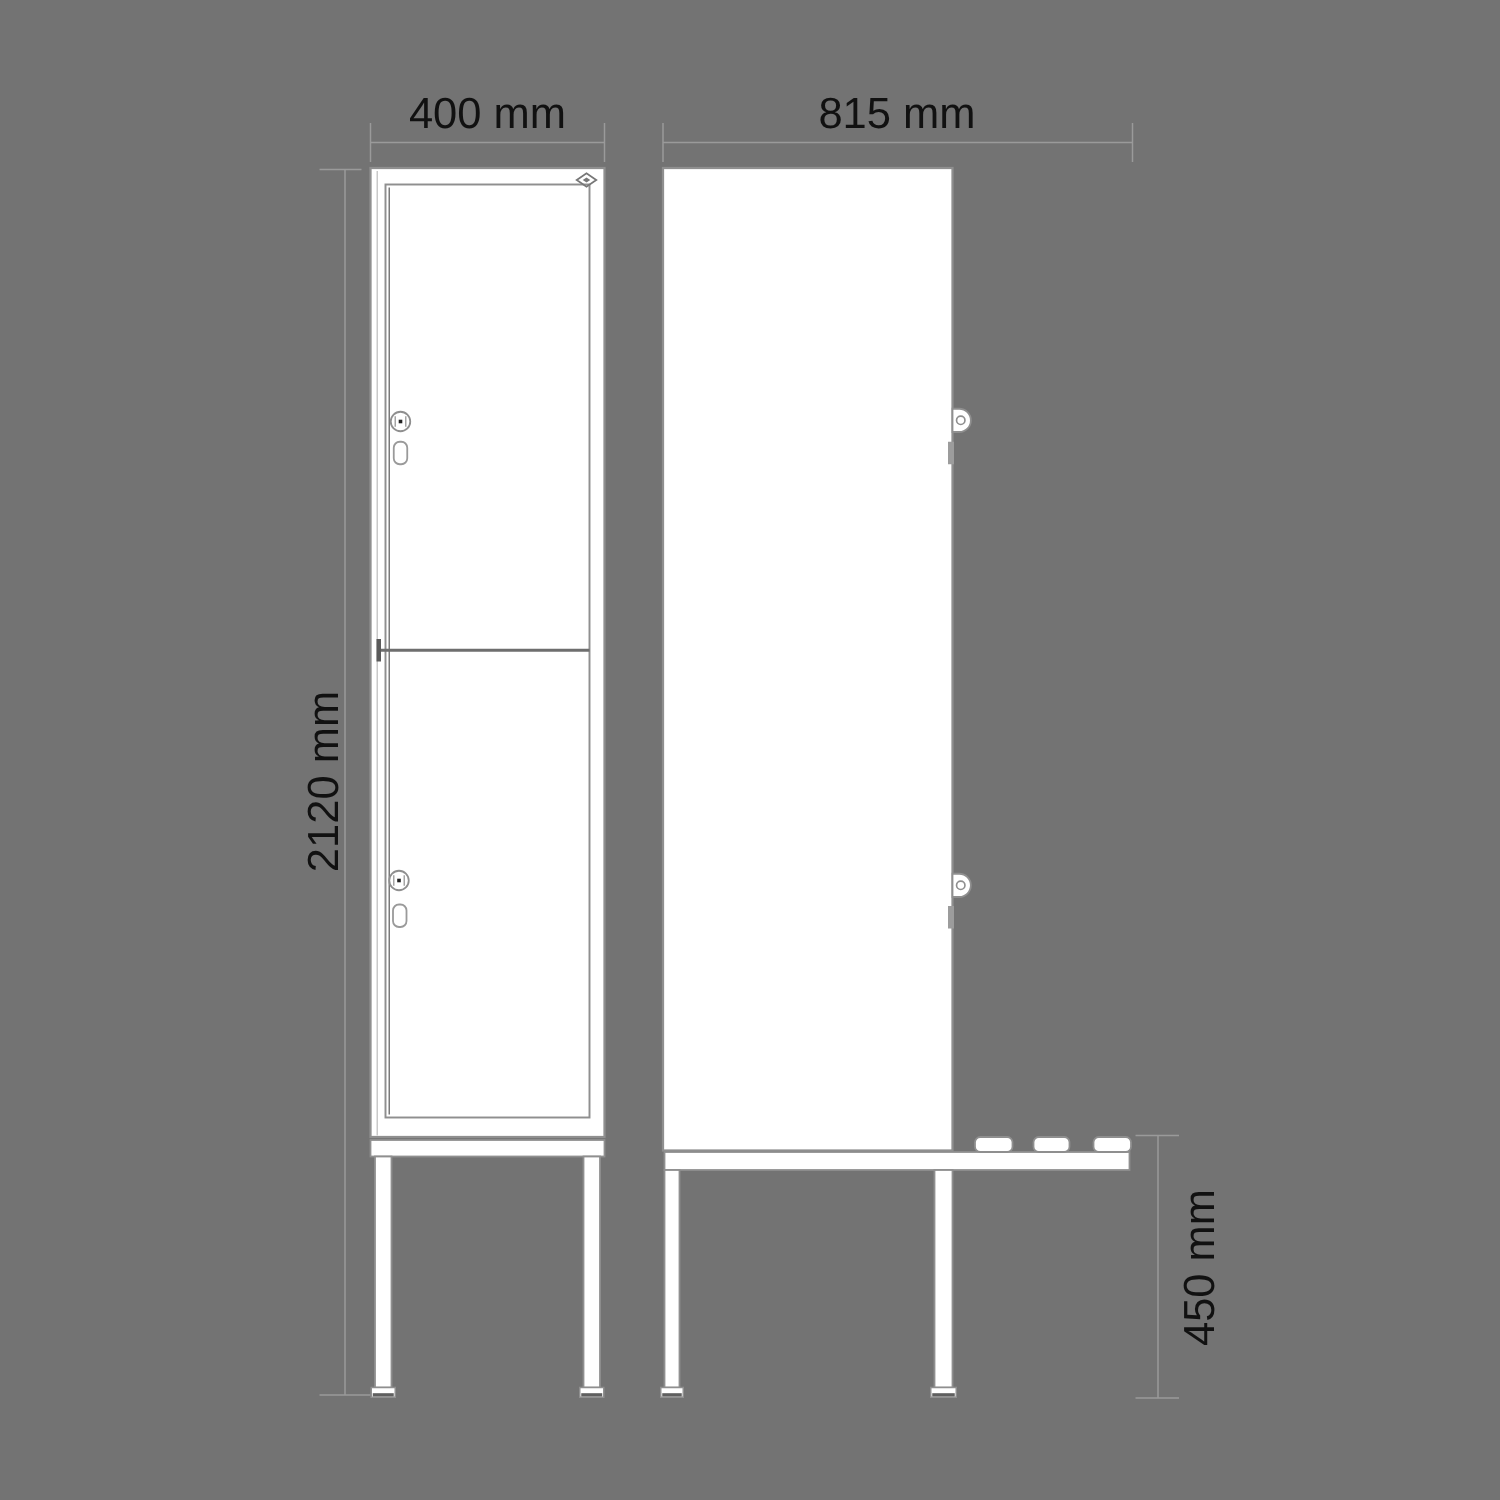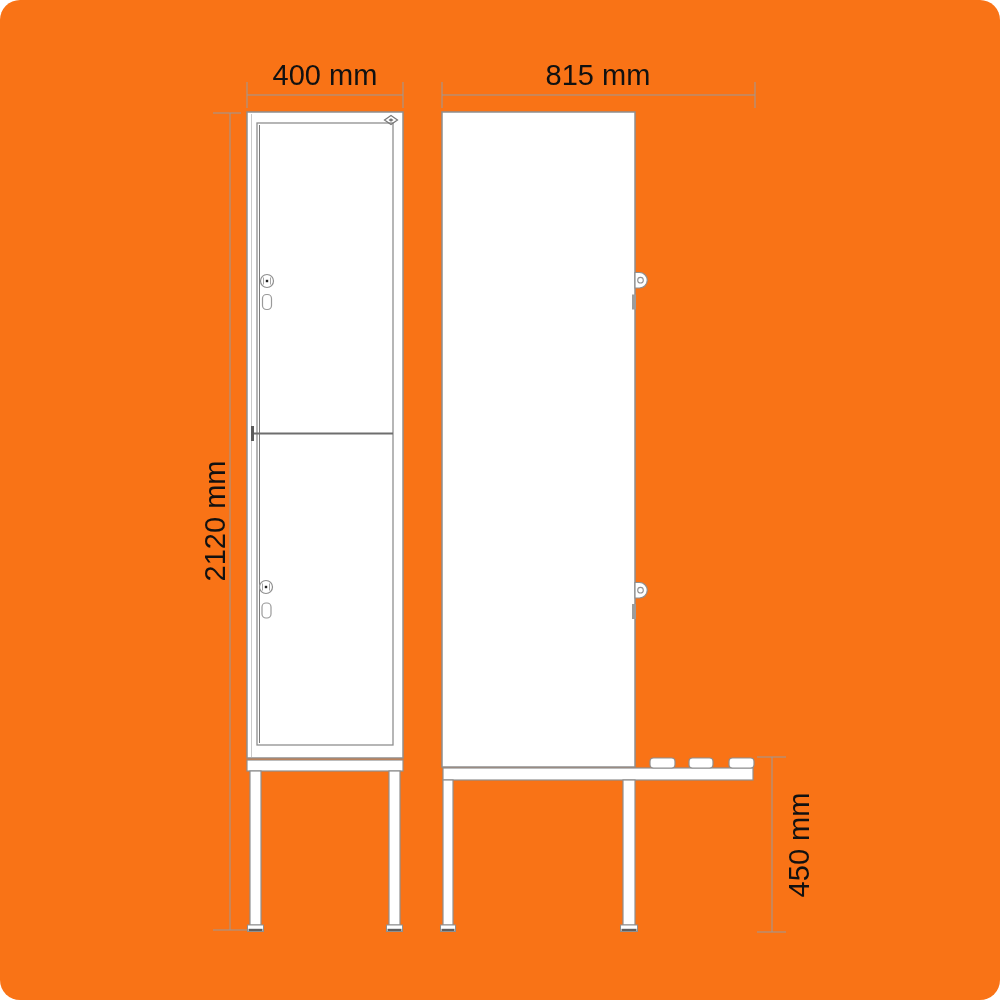--- a/index.html
+++ b/index.html
@@ -5,23 +5,22 @@
   html, body {
     margin: 0;
     padding: 0;
     background: #ffffff;
     font-family: "Liberation Sans", sans-serif;
   }
   .canvas {
     position: relative;
     width: 1000px;
     height: 1000px;
-    background: #f97316;
+    background: #737373;
     overflow: hidden;
-    border-radius: 20px;
   }
   svg text {
     font-family: "Liberation Sans", sans-serif;
     font-size: 29px;
     fill: #111111;
   }
 </style>
 </head>
 <body>
 

